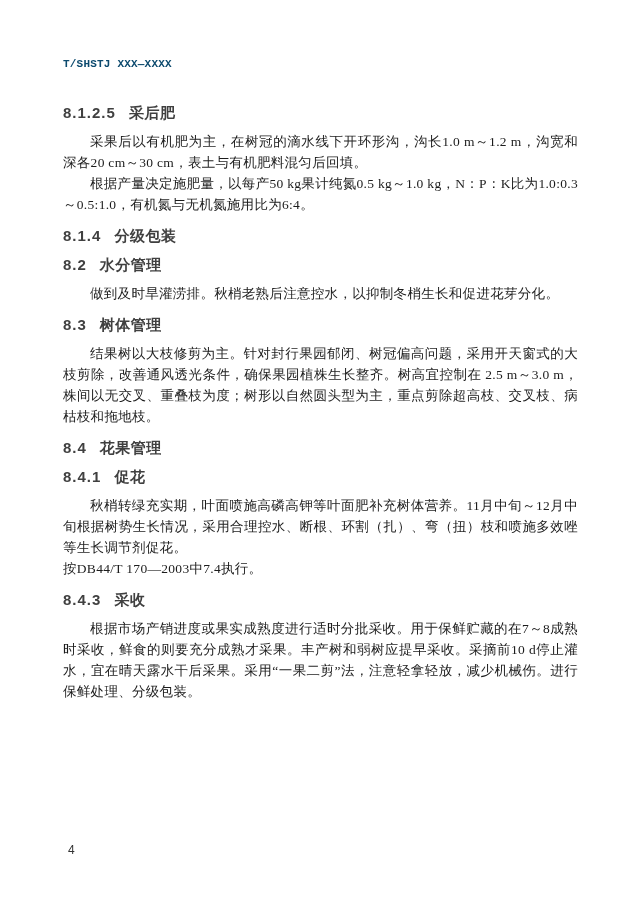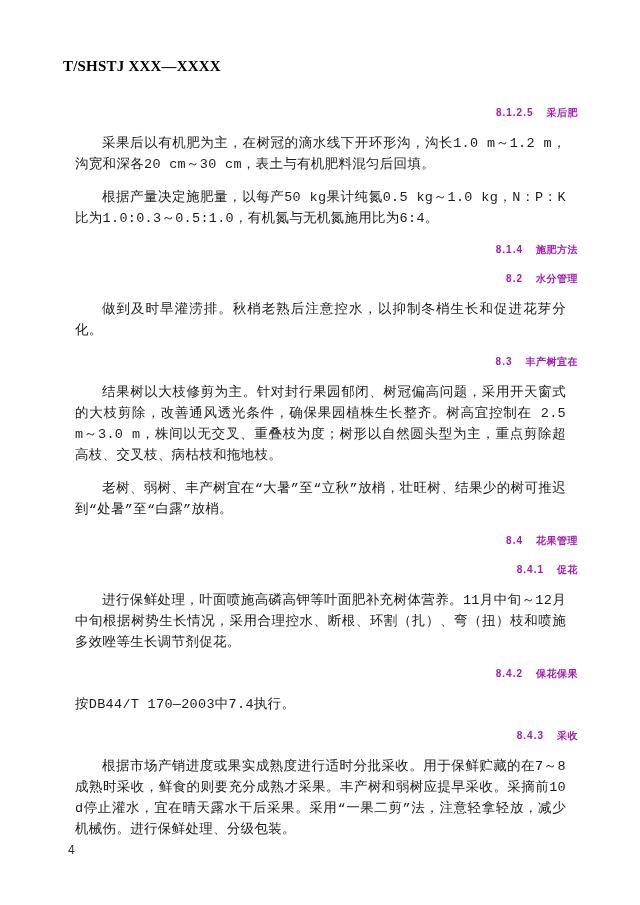--- a/index.html
+++ b/index.html
@@ -15,58 +15,56 @@
     background: #ffffff;
     color: #1c1c1c;
     font-family: "Liberation Serif", "DejaVu Serif", serif;
     overflow: hidden;
     box-sizing: border-box;
   }
   .doc-header {
     position: absolute;
     top: 58px;
     left: 63px;
-    font-family: Liberation Serif, serif;
-    font-size: 15px;
+    font-family: Liberation Mono, monospace;
+    font-size: 11px;
     font-weight: bold;
-    color: #000000;
+    color: #0c4a6e;
     letter-spacing: 0.2px;
   }
   .content {
     position: absolute;
     top: 92px;
     left: 63px;
     width: 515px;
   }
   .sec-heading {
     font-family: "Liberation Sans", "DejaVu Sans", sans-serif;
     font-weight: bold;
-    font-size: 10px;
+    font-size: 15px;
     line-height: 16px;
     margin: 13px 0 10px 0;
-    color: #a21caf;
-    text-align: right;
+    color: #404040;
   }
   .sec-heading .sec-num {
     display: inline-block;
     margin-right: 13px;
     letter-spacing: 1px;
   }
   .sec-heading .sec-title {
     letter-spacing: 0.5px;
   }
   .body-para {
     font-size: 13.5px;
     line-height: 21px;
     letter-spacing: 0.3px;
     text-align: justify;
     text-justify: inter-ideograph;
-    margin: 12px;
+    margin: 0;
     text-indent: 2em;
-    font-family: Liberation Mono, monospace;
   }
   .body-para.no-indent {
     text-indent: 0;
   }
   .page-number {
     position: absolute;
     left: 68px;
     top: 843px;
     font-family: "Liberation Sans", "DejaVu Sans", sans-serif;
     font-size: 12px;
@@ -76,29 +74,27 @@
 </head>
 <body>
 
 <div class="page">
   <div class="doc-header">T/SHSTJ XXX—XXXX</div>
 
   <div class="content" id="content">
       <div class="sec-heading"><span class="sec-num">8.1.2.5</span><span class="sec-title">采后肥</span></div>
       <p class="body-para">采果后以有机肥为主，在树冠的滴水线下开环形沟，沟长1.0 m～1.2 m，沟宽和深各20 cm～30 cm，表土与有机肥料混匀后回填。</p>
       <p class="body-para">根据产量决定施肥量，以每产50 kg果计纯氮0.5 kg～1.0 kg，N：P：K比为1.0:0.3～0.5:1.0，有机氮与无机氮施用比为6:4。</p>
-      <div class="sec-heading"><span class="sec-num">8.1.4</span><span class="sec-title">施肥方法</span></div>
+      <div class="sec-heading"><span class="sec-num">8.1.4</span><span class="sec-title">分级包装</span></div>
       <div class="sec-heading"><span class="sec-num">8.2</span><span class="sec-title">水分管理</span></div>
       <p class="body-para">做到及时旱灌涝排。秋梢老熟后注意控水，以抑制冬梢生长和促进花芽分化。</p>
-      <div class="sec-heading"><span class="sec-num">8.3</span><span class="sec-title">丰产树宜在</span></div>
+      <div class="sec-heading"><span class="sec-num">8.3</span><span class="sec-title">树体管理</span></div>
       <p class="body-para">结果树以大枝修剪为主。针对封行果园郁闭、树冠偏高问题，采用开天窗式的大枝剪除，改善通风透光条件，确保果园植株生长整齐。树高宜控制在 2.5 m～3.0 m，株间以无交叉、重叠枝为度；树形以自然圆头型为主，重点剪除超高枝、交叉枝、病枯枝和拖地枝。</p>
-      <p class="body-para">老树、弱树、丰产树宜在“大暑”至“立秋”放梢，壮旺树、结果少的树可推迟到“处暑”至“白露”放梢。</p>
       <div class="sec-heading"><span class="sec-num">8.4</span><span class="sec-title">花果管理</span></div>
       <div class="sec-heading"><span class="sec-num">8.4.1</span><span class="sec-title">促花</span></div>
-      <p class="body-para">进行保鲜处理，叶面喷施高磷高钾等叶面肥补充树体营养。11月中旬～12月中旬根据树势生长情况，采用合理控水、断根、环割（扎）、弯（扭）枝和喷施多效唑等生长调节剂促花。</p>
-      <div class="sec-heading"><span class="sec-num">8.4.2</span><span class="sec-title">保花保果</span></div>
+      <p class="body-para">秋梢转绿充实期，叶面喷施高磷高钾等叶面肥补充树体营养。11月中旬～12月中旬根据树势生长情况，采用合理控水、断根、环割（扎）、弯（扭）枝和喷施多效唑等生长调节剂促花。</p>
       <p class="body-para no-indent">按DB44/T 170—2003中7.4执行。</p>
       <div class="sec-heading"><span class="sec-num">8.4.3</span><span class="sec-title">采收</span></div>
       <p class="body-para">根据市场产销进度或果实成熟度进行适时分批采收。用于保鲜贮藏的在7～8成熟时采收，鲜食的则要充分成熟才采果。丰产树和弱树应提早采收。采摘前10 d停止灌水，宜在晴天露水干后采果。采用“一果二剪”法，注意轻拿轻放，减少机械伤。进行保鲜处理、分级包装。</p>
     </div>
 
   <div class="page-number">4</div>
 </div>
 
 </body></html>

